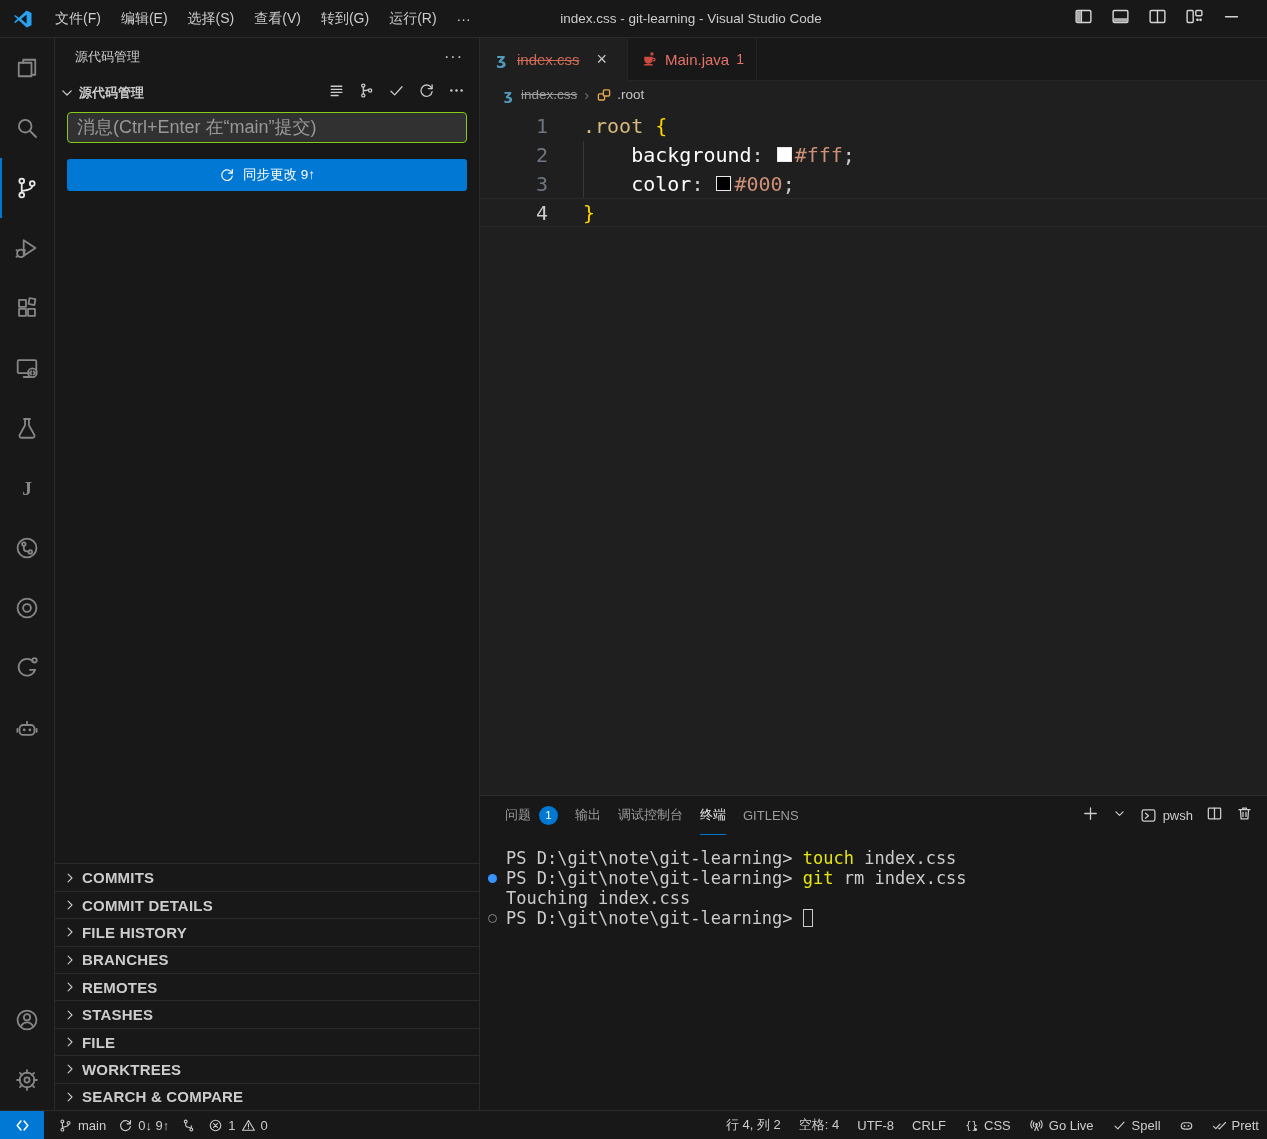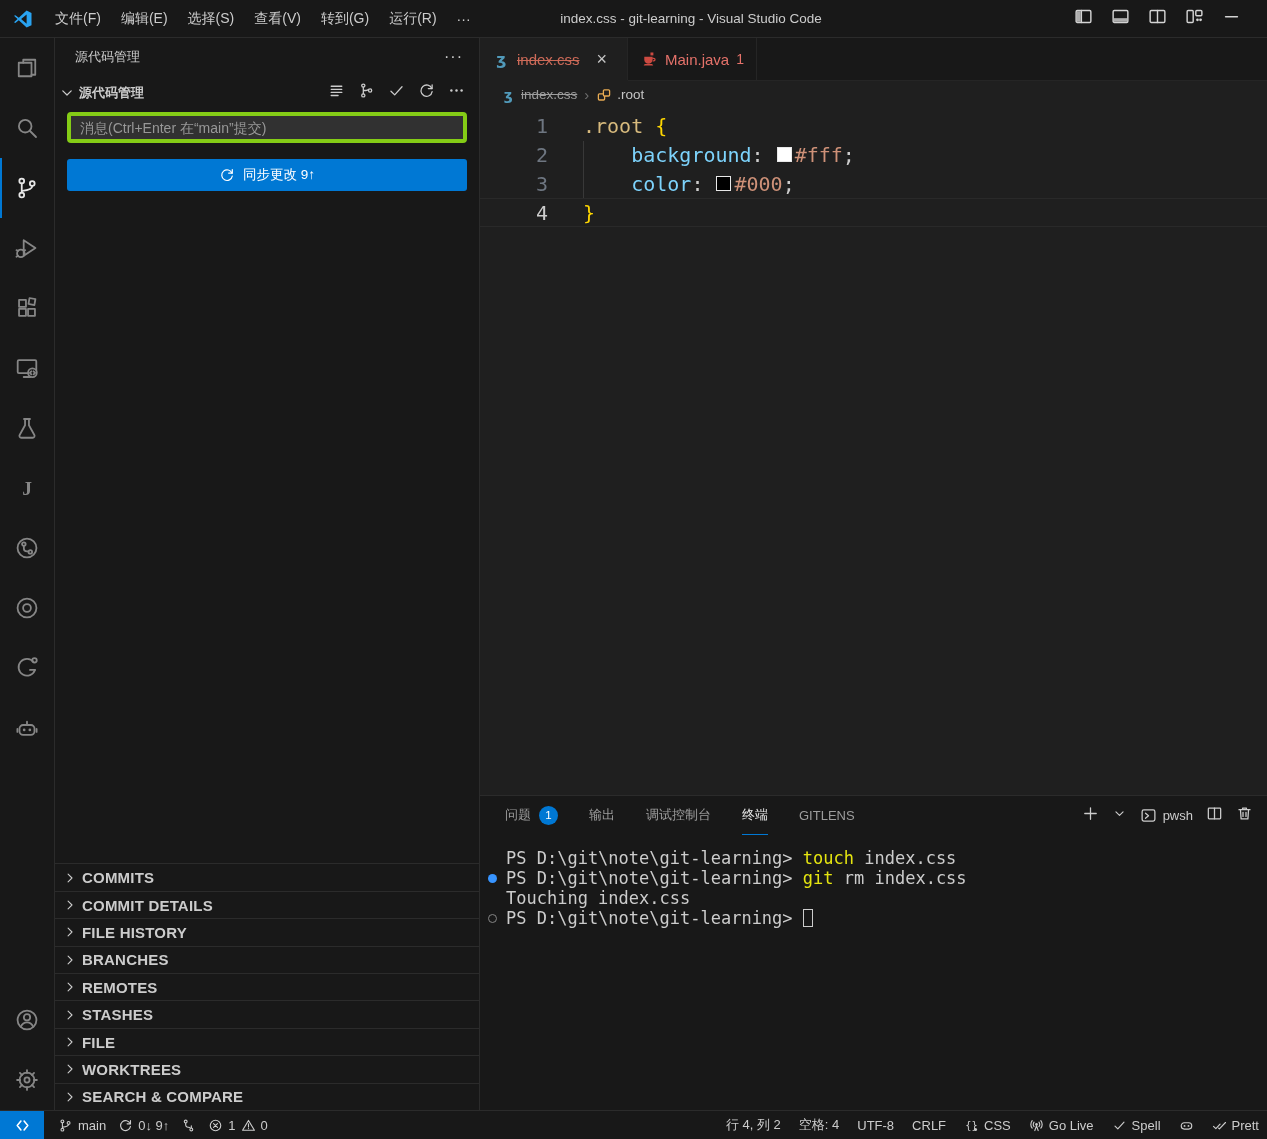--- a/index.html
+++ b/index.html
@@ -36,22 +36,22 @@
   
   .sidebar { width:425px; background:#181818; border-right:1px solid #2b2b2b;
     display:flex; flex-direction:column; flex:none; }
   .pane-title { height:37px; display:flex; align-items:center; padding:0 16px 0 20px; font-size:13px; flex:none; }
   .pane-title .more { margin-left:auto; font-size:16px; letter-spacing:1px; color:#cccccc; }
   .sec-head { height:35px; display:flex; align-items:center; padding:0 14px 0 4px; flex:none; gap:2px; }
   .sec-head .chev { width:16px; height:16px; }
   .sec-head .sec-lbl { font-size:13px; font-weight:bold; margin-left:2px; }
   .sec-tools { margin-left:auto; display:flex; align-items:center; gap:13px; }
   .sec-tools .icn { width:17px; height:17px; }
-  .commit-input { margin:2px 12px 0 12px; height:31px; background:#313131; border:4px solid #84cc16;
-    border-radius:4px; color:#cccccc; font-size:14px; padding:0 9px; outline:none; flex:none;
+  .commit-input { margin:2px 12px 0 12px; height:31px; background:#313131; border:1px solid #84cc16;
+    border-radius:4px; color:#cccccc; font-size:18px; padding:0 9px; outline:none; flex:none;
     font-family:"Liberation Sans","DejaVu Sans",sans-serif; }
   .commit-input::placeholder { color:#989898; }
   .sync-btn { margin:16px 12px 0 12px; height:32px; background:#0078d4; border:none; border-radius:3px;
     color:#ffffff; font-size:13.5px; display:flex; align-items:center; justify-content:center; gap:8px;
     cursor:pointer; flex:none; font-family:inherit; }
   .sync-btn .icn { width:16px; height:16px; color:#ffffff; }
   .flex-sp { flex:1; }
   .sc-sections { flex:none; }
   .sc-sec-row { height:27.4px; border-top:1px solid #2b2b2b; display:flex; align-items:center;
     padding-left:8px; gap:5px; }
@@ -78,32 +78,32 @@
 
   .code { flex:1; background:#1f1f1f; position:relative; padding-top:3px;
     font-family:"DejaVu Sans Mono","Liberation Mono",monospace; font-size:20px; overflow:hidden; }
   .cline { height:29px; display:flex; align-items:center; white-space:pre; }
   .cline.current { border-top:1px solid #292929; border-bottom:1px solid #292929; }
   .gutter { width:103px; flex:none; }
   .gutter .num { display:block; width:68px; text-align:right; color:#6e7681; }
   .cline.current .gutter .num { color:#cccccc; }
   .tok-selector { color:#d7ba7d; }
   .tok-brace { color:#ffd700; }
-  .tok-prop { color:#7dd3fc; }
+  .tok-prop { color:#ffffff; }
   .tok-plain { color:#cccccc; }
   .tok-value { color:#ce9178; }
   .swatch { display:inline-block; width:15px; height:15px; border:1px solid #e8e8e8; margin:0 3px 0 1px;
     vertical-align:-1px; }
   .indent-guide { position:absolute; left:103px; top:33px; width:1px; height:57px; background:#383838; }
 
   
   .panel { height:315px; border-top:1px solid #2b2b2b; background:#181818; display:flex;
     flex-direction:column; flex:none; }
   .panel-head { height:39px; display:flex; align-items:center; padding:0 14px 0 25px; flex:none; }
-  .ptabs { display:flex; align-items:center; gap:31px; height:100%; }
+  .ptabs { display:flex; align-items:center; gap:17px; height:100%; }
   .ptab { font-size:13px; color:#9d9d9d; height:100%; display:flex; align-items:center; gap:8px;
     border-bottom:1px solid transparent; }
   .ptab.active { color:#e7e7e7; border-bottom:1px solid #0078d4; }
   .pbadge { background:#0078d4; color:#ffffff; font-size:11.5px; min-width:19px; height:19px;
     border-radius:50%; display:flex; align-items:center; justify-content:center; }
   .pactions { margin-left:auto; display:flex; align-items:center; gap:13px; }
   .pactions .icn { width:17px; height:17px; }
   .pwsh-grp { display:flex; align-items:center; gap:6px; font-size:13px; color:#cccccc; }
   .term { flex:1; padding:13px 0 0 26px; font-family:"DejaVu Sans Mono","Liberation Mono",monospace;
     font-size:17px; color:#cccccc; }

